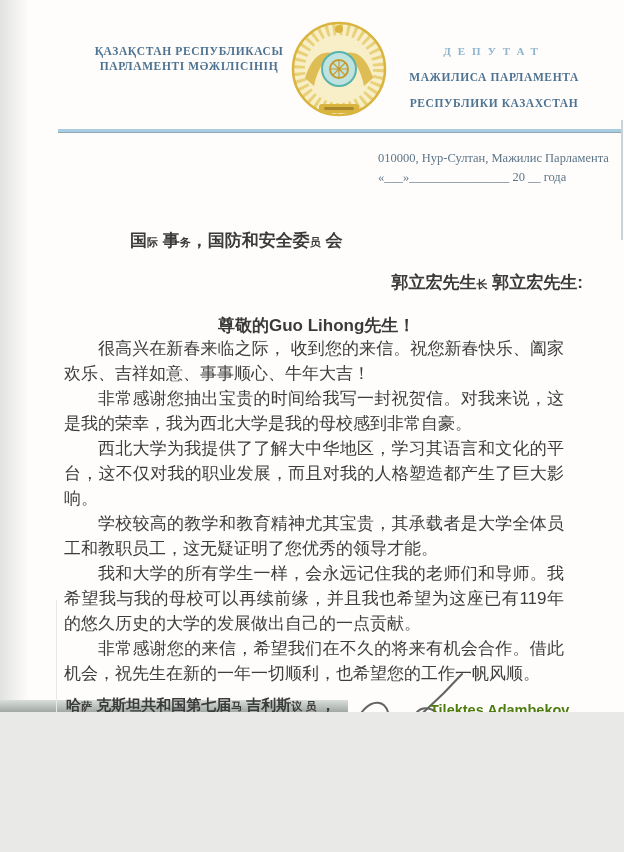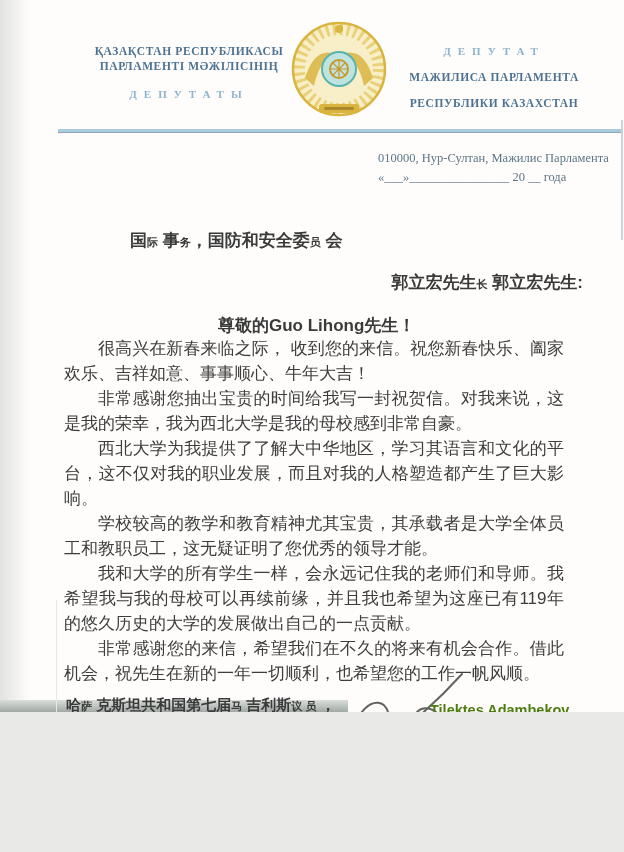--- a/index.html
+++ b/index.html
@@ -63,21 +63,20 @@
 <div class="page">
 
   <div class="edge-left"></div>
   <div class="edge-bottom"></div>
   <div class="edge-right"></div>
   <div class="crease"></div>
 
   <div class="hdr hdr-left">
     <div class="hdr-main">ҚАЗАҚСТАН РЕСПУБЛИКАСЫ</div>
     <div class="hdr-main">ПАРЛАМЕНТІ МӘЖІЛІСІНІҢ</div>
-    <div class="hdr-accent">ДЕПУТАТЫ</div>
   </div>
 
   <div class="emblem">
     <svg width="100" height="106" viewBox="0 0 100 106">
       <circle cx="50" cy="53" r="46" fill="#f8efc8"></circle>
       <circle cx="50" cy="53" r="40" fill="none" stroke="#e3c75f" stroke-width="12" stroke-dasharray="3 4" opacity="0.75"></circle>
       <circle cx="50" cy="53" r="46" fill="none" stroke="#d9b43f" stroke-width="2.5"></circle>
       <path d="M16,62 Q26,30 47,38 Q30,44 25,70 Z" fill="#d9b43f" opacity="0.85"></path>
       <path d="M84,62 Q74,30 53,38 Q70,44 75,70 Z" fill="#d9b43f" opacity="0.85"></path>
       <circle cx="50" cy="53" r="17" fill="#bfe3de" stroke="#59b3ac" stroke-width="2"></circle>

